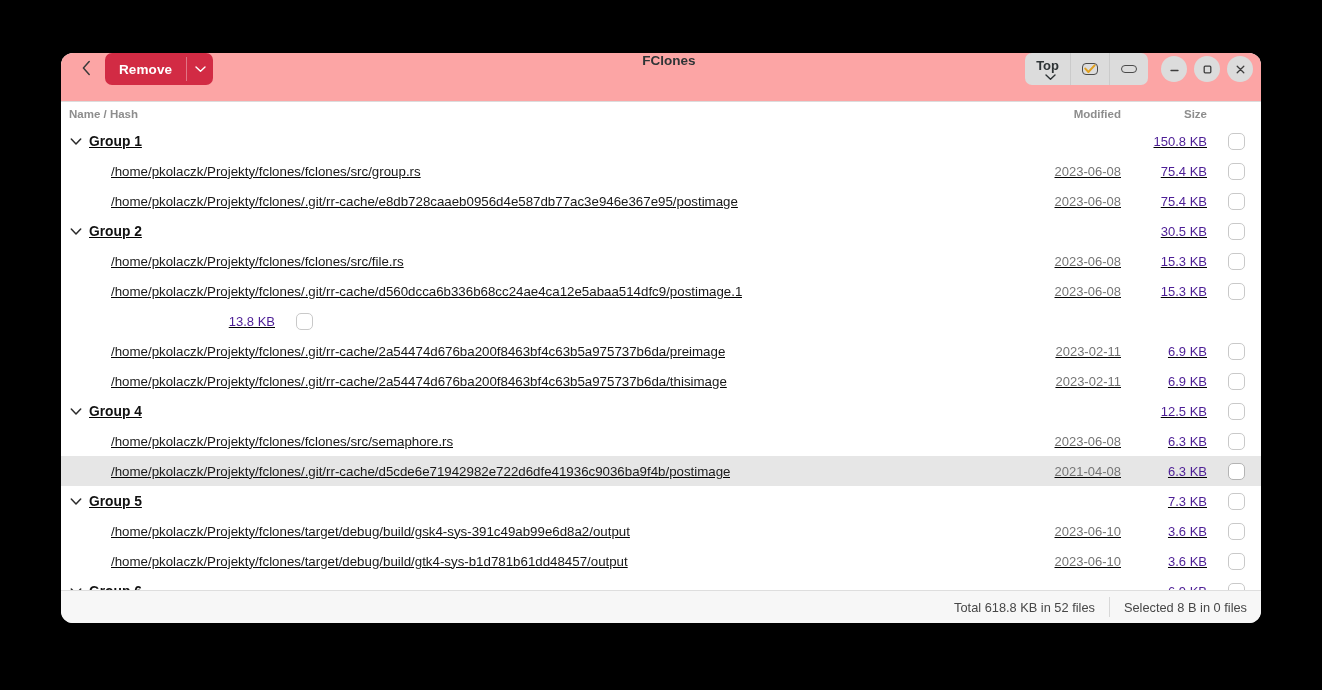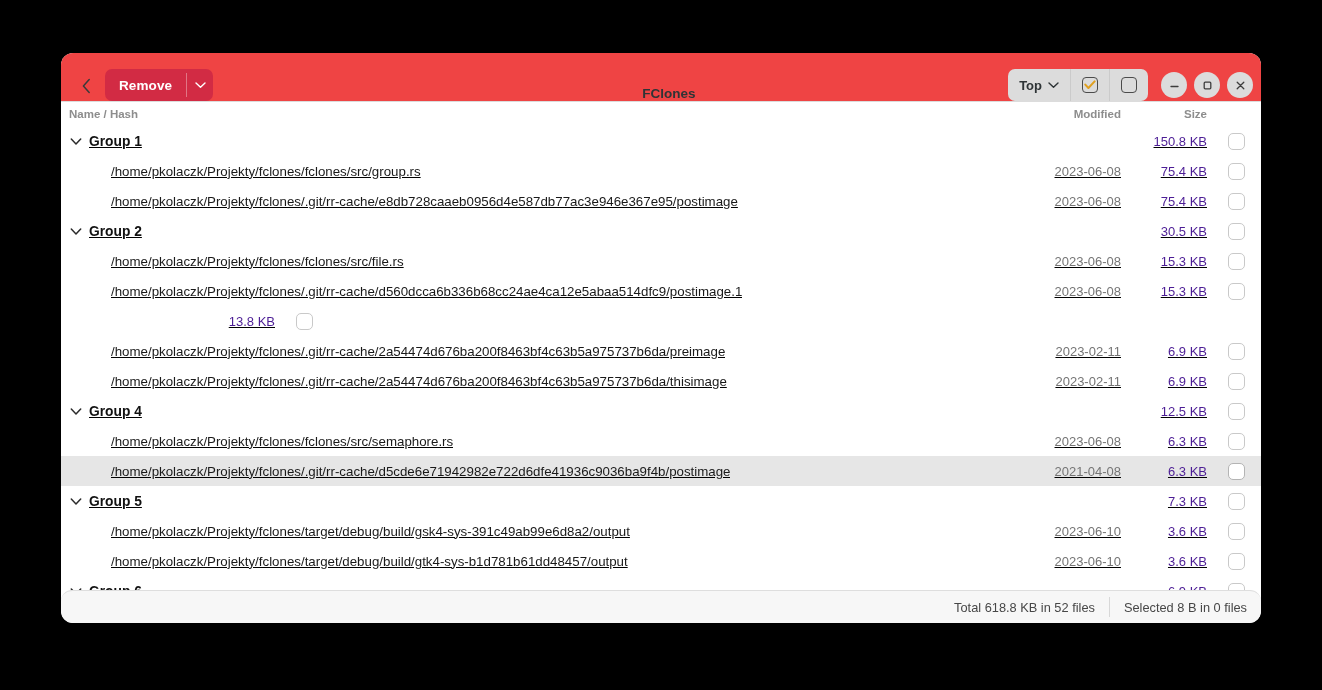--- a/index.html
+++ b/index.html
@@ -31,24 +31,24 @@
     box-shadow: 0 0 0 1px rgba(0,0,0,0.35), 0 14px 34px rgba(0,0,0,0.55);
     overflow: hidden;
     display: flex;
     flex-direction: column;
   }
 
   
   .headerbar {
     height: 49px;
     min-height: 49px;
-    background: #ef4444;
+    background: #fca5a5;
     border-bottom: 1px solid #dcdcdc;
     display: flex;
-    align-items: flex-end;
+    align-items: flex-start;
     padding: 0 8px 0 10px;
     position: relative;
     box-sizing: border-box;
   }
 
   .back-btn {
     width: 30px;
     height: 30px;
     display: flex;
     align-items: center;
@@ -122,20 +122,21 @@
   .lg-item {
     display: flex;
     align-items: center;
     justify-content: center;
     padding: 12px 11px;
     cursor: pointer;
     color: #2e3436;
     font-size: 13px;
     font-weight: bold;
     border-right: 1px solid #cbcbcb;
+    flex-direction: column;
   }
   .lg-item:last-child { border-right: none; }
   .lg-item .caret { margin-left: 6px; display:flex; align-items:center; }
 
   .cbox {
     width: 16px;
     height: 16px;
     border: 1.6px solid #4b4b4b;
     border-radius: 4px;
     box-sizing: border-box;
@@ -265,21 +266,20 @@
     height: 33px;
     min-height: 33px;
     background: #f7f7f7;
     border-top: 1px solid #dedede;
     display: flex;
     align-items: center;
     justify-content: flex-end;
     font-size: 12.8px;
     color: #474747;
     box-sizing: border-box;
-    border-radius: 11px;
   }
   .sb-item { padding: 0 14px; }
   .sb-sep {
     width: 1px;
     height: 20px;
     background: #d8d8d8;
   }
 </style>
 </head>
 <body>

